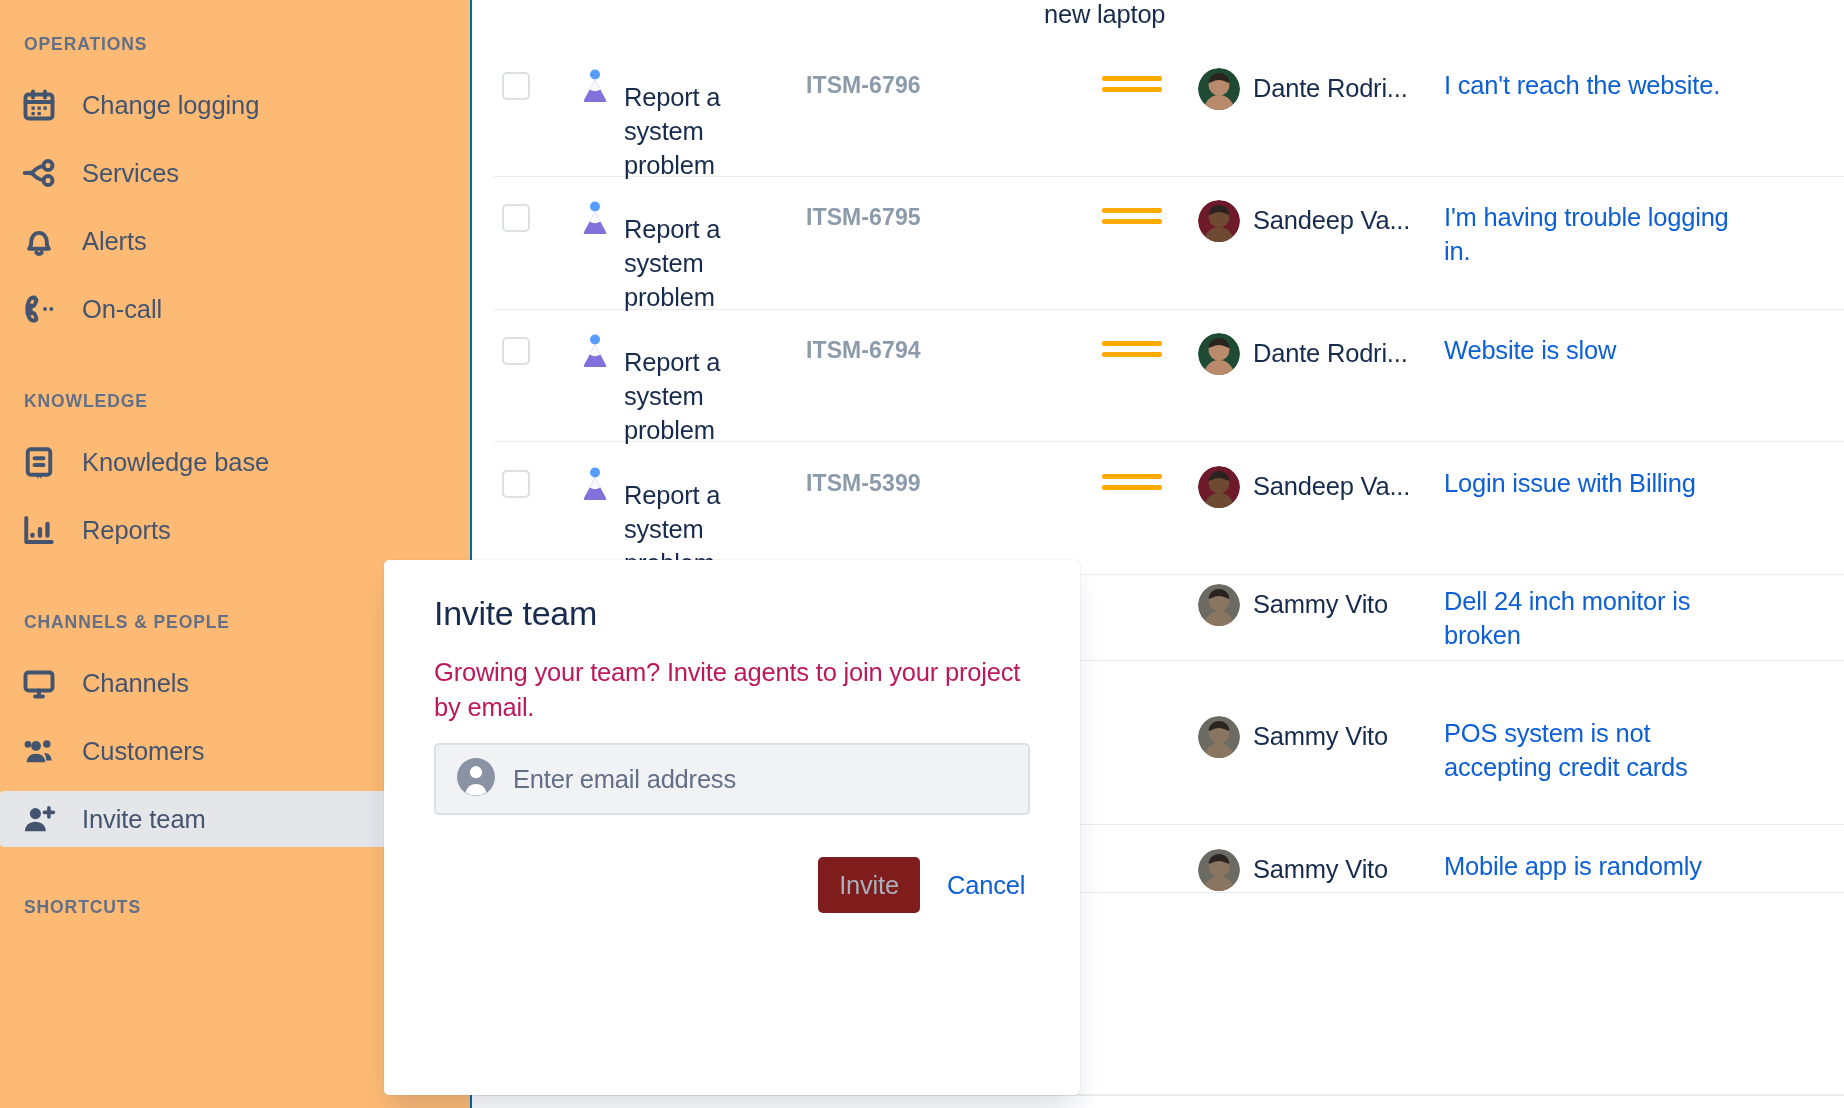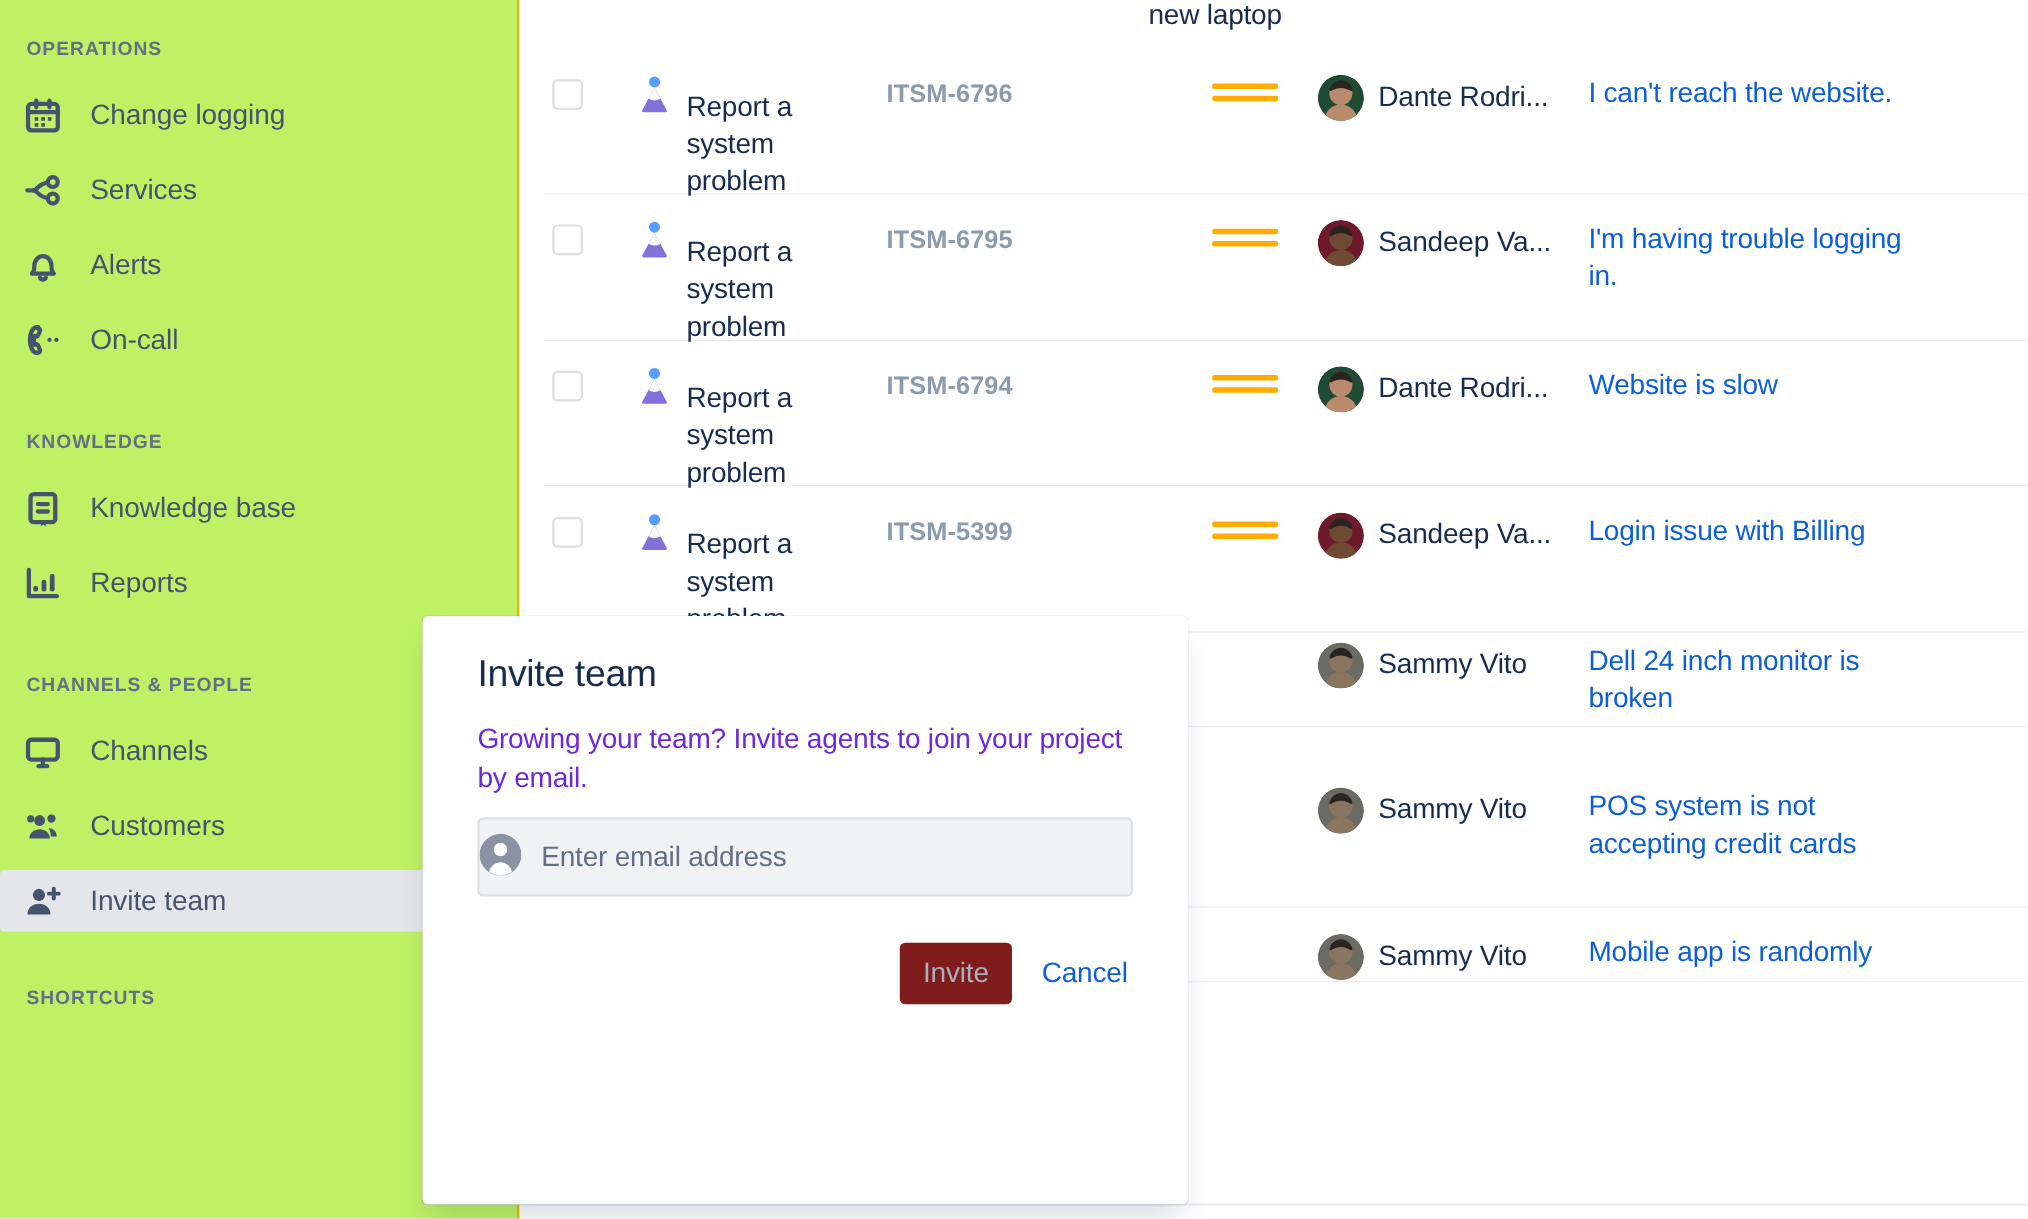--- a/index.html
+++ b/index.html
@@ -9,22 +9,22 @@
     background: #ffffff;
     font-family: "Liberation Sans", sans-serif;
     -webkit-font-smoothing: antialiased;
   }
   #root { position: relative; width: 1844px; height: 1108px; }
 
   
   #sidebar {
     position: absolute; left: 0; top: 0;
     width: 472px; height: 1108px;
-    background: #bef264;
-    border-right: 2px solid #eab308;
+    background: #fdba74;
+    border-right: 2px solid #0369a1;
     overflow: hidden;
   }
   .section-head {
     font-size: 17.5px;
     font-weight: 700;
     letter-spacing: 0.9px;
     color: #626F86;
     padding-left: 24px;
   }
   .nav-item {
@@ -145,31 +145,31 @@
     z-index: 40;
   }
   #modal-title {
     position: absolute; left: 50px; top: 34px;
     font-size: 34px; font-weight: 500;
     color: #172B4D; letter-spacing: -0.3px;
   }
   #modal-desc {
     position: absolute; left: 50px; top: 95px;
     width: 590px;
-    font-size: 25.5px; color: #6d28d9;
+    font-size: 25.5px; color: #be185d;
     line-height: 34.5px; letter-spacing: -0.2px;
   }
   #email-field {
     position: absolute; left: 50px; top: 183px;
     width: 596px; height: 72px;
     background: #F1F2F4;
     border: 2px solid #DCDFE4;
     border-radius: 5px;
     display: flex; align-items: center;
-    gap: 18px;
+    padding-left: 21px; gap: 18px;
     cursor: text;
   }
   #email-ph {
     font-size: 25.5px; color: #626F86;
     letter-spacing: -0.2px;
   }
   #btn-invite {
     position: absolute; left: 434px; top: 297px;
     width: 102px; height: 56px;
     background: #7f1d1d;

